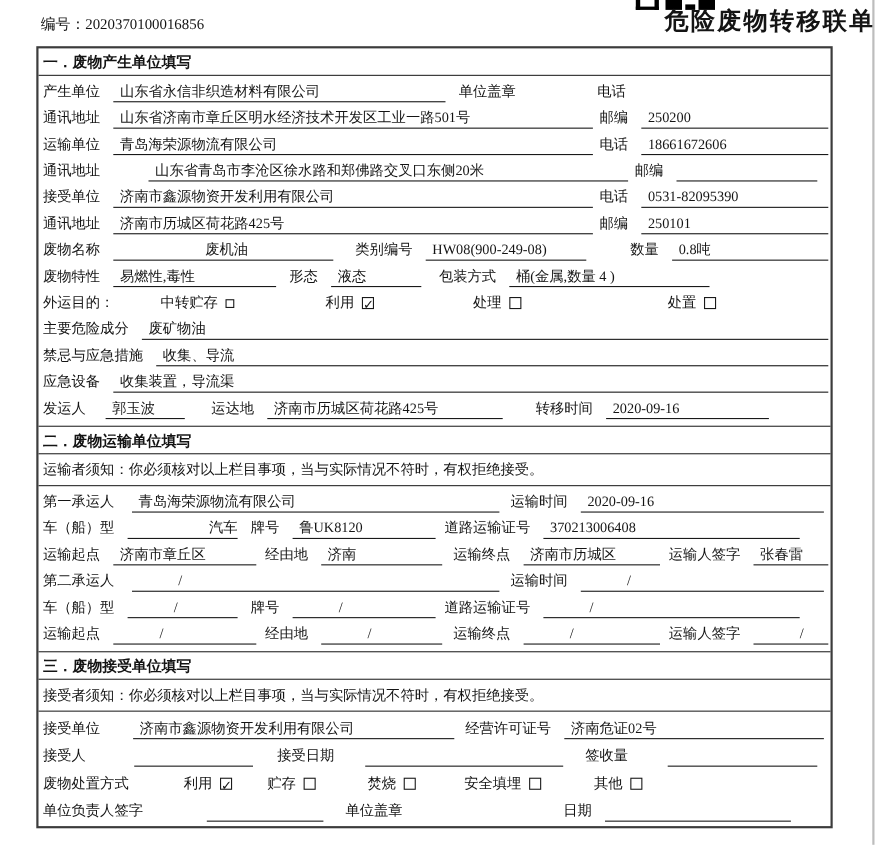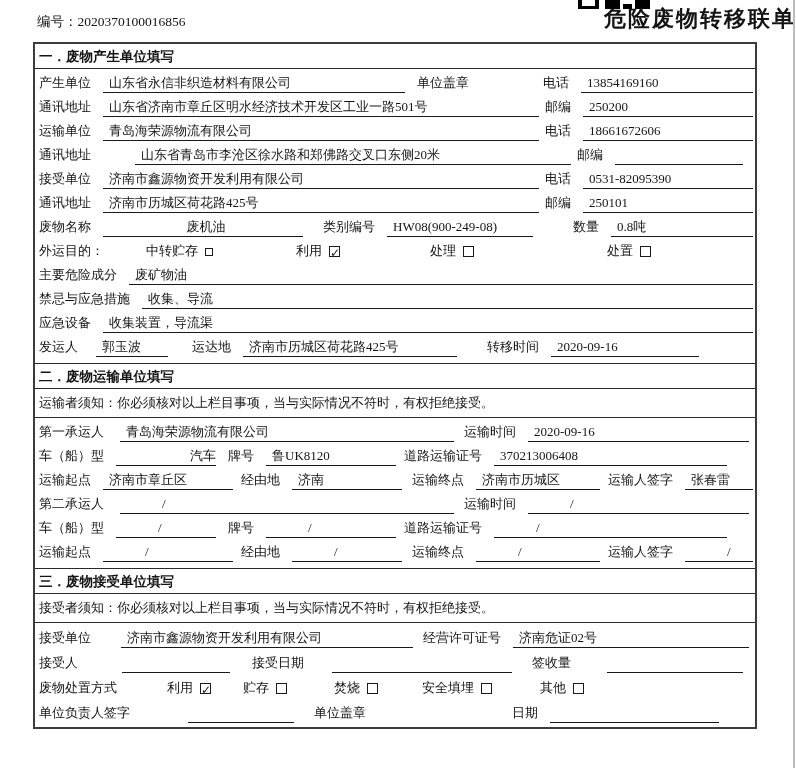--- a/index.html
+++ b/index.html
@@ -62,21 +62,20 @@
   <div class="title">危险废物转移联单</div>
 
   <div class="form">
       <div class="section">
         <div class="sec-header">一．废物产生单位填写</div>
         <div class="row">
           <span class="lbl">产生单位</span>
           <span class="val" style="width: 302px;">山东省永信非织造材料有限公司</span>
           <span class="lbl" style="margin-left: 12px;">单位盖章</span>
           <span class="lbl" style="margin-left: 62px;">电话</span>
-          <span class="val grow">13854169160</span>
         </div>
         <div class="row">
           <span class="lbl">通讯地址</span>
           <span class="val" style="width: 436px;">山东省济南市章丘区明水经济技术开发区工业一路501号</span>
           <span class="lbl" style="margin-left: 6px;">邮编</span>
           <span class="val grow">250200</span>
         </div>
         <div class="row">
           <span class="lbl">运输单位</span>
           <span class="val" style="width: 436px;">青岛海荣源物流有限公司</span>
@@ -101,20 +100,28 @@
           <span class="lbl" style="margin-left: 6px;">邮编</span>
           <span class="val grow">250101</span>
         </div>
         <div class="row">
           <span class="lbl">废物名称</span>
           <span class="val" style="width: 200px; text-align: center;">废机油</span>
           <span class="lbl" style="margin-left: 20px;">类别编号</span>
           <span class="val" style="width: 146px;">HW08(900-249-08)</span>
           <span class="lbl" style="margin-left: 40px;">数量</span>
           <span class="val grow">0.8吨</span>
+        </div>
+        <div class="row">
+          <span class="lbl">废物特性</span>
+          <span class="val" style="width: 148px;">易燃性,毒性</span>
+          <span class="lbl" style="margin-left: 12px;">形态</span>
+          <span class="val" style="width: 82px;">液态</span>
+          <span class="lbl" style="margin-left: 16px;">包装方式</span>
+          <span class="val" style="width: 182px;">桶(金属,数量 4 )</span>
         </div>
         <div class="row">
           <span class="lbl">外运目的：</span>
           <span class="chk">
             <span class="chk-lbl">中转贮存</span>
             <span class="box small"></span>
           </span>
           <span class="chk" style="margin-left: 83px;">
             <span class="chk-lbl">利用</span>
             <span class="box">

